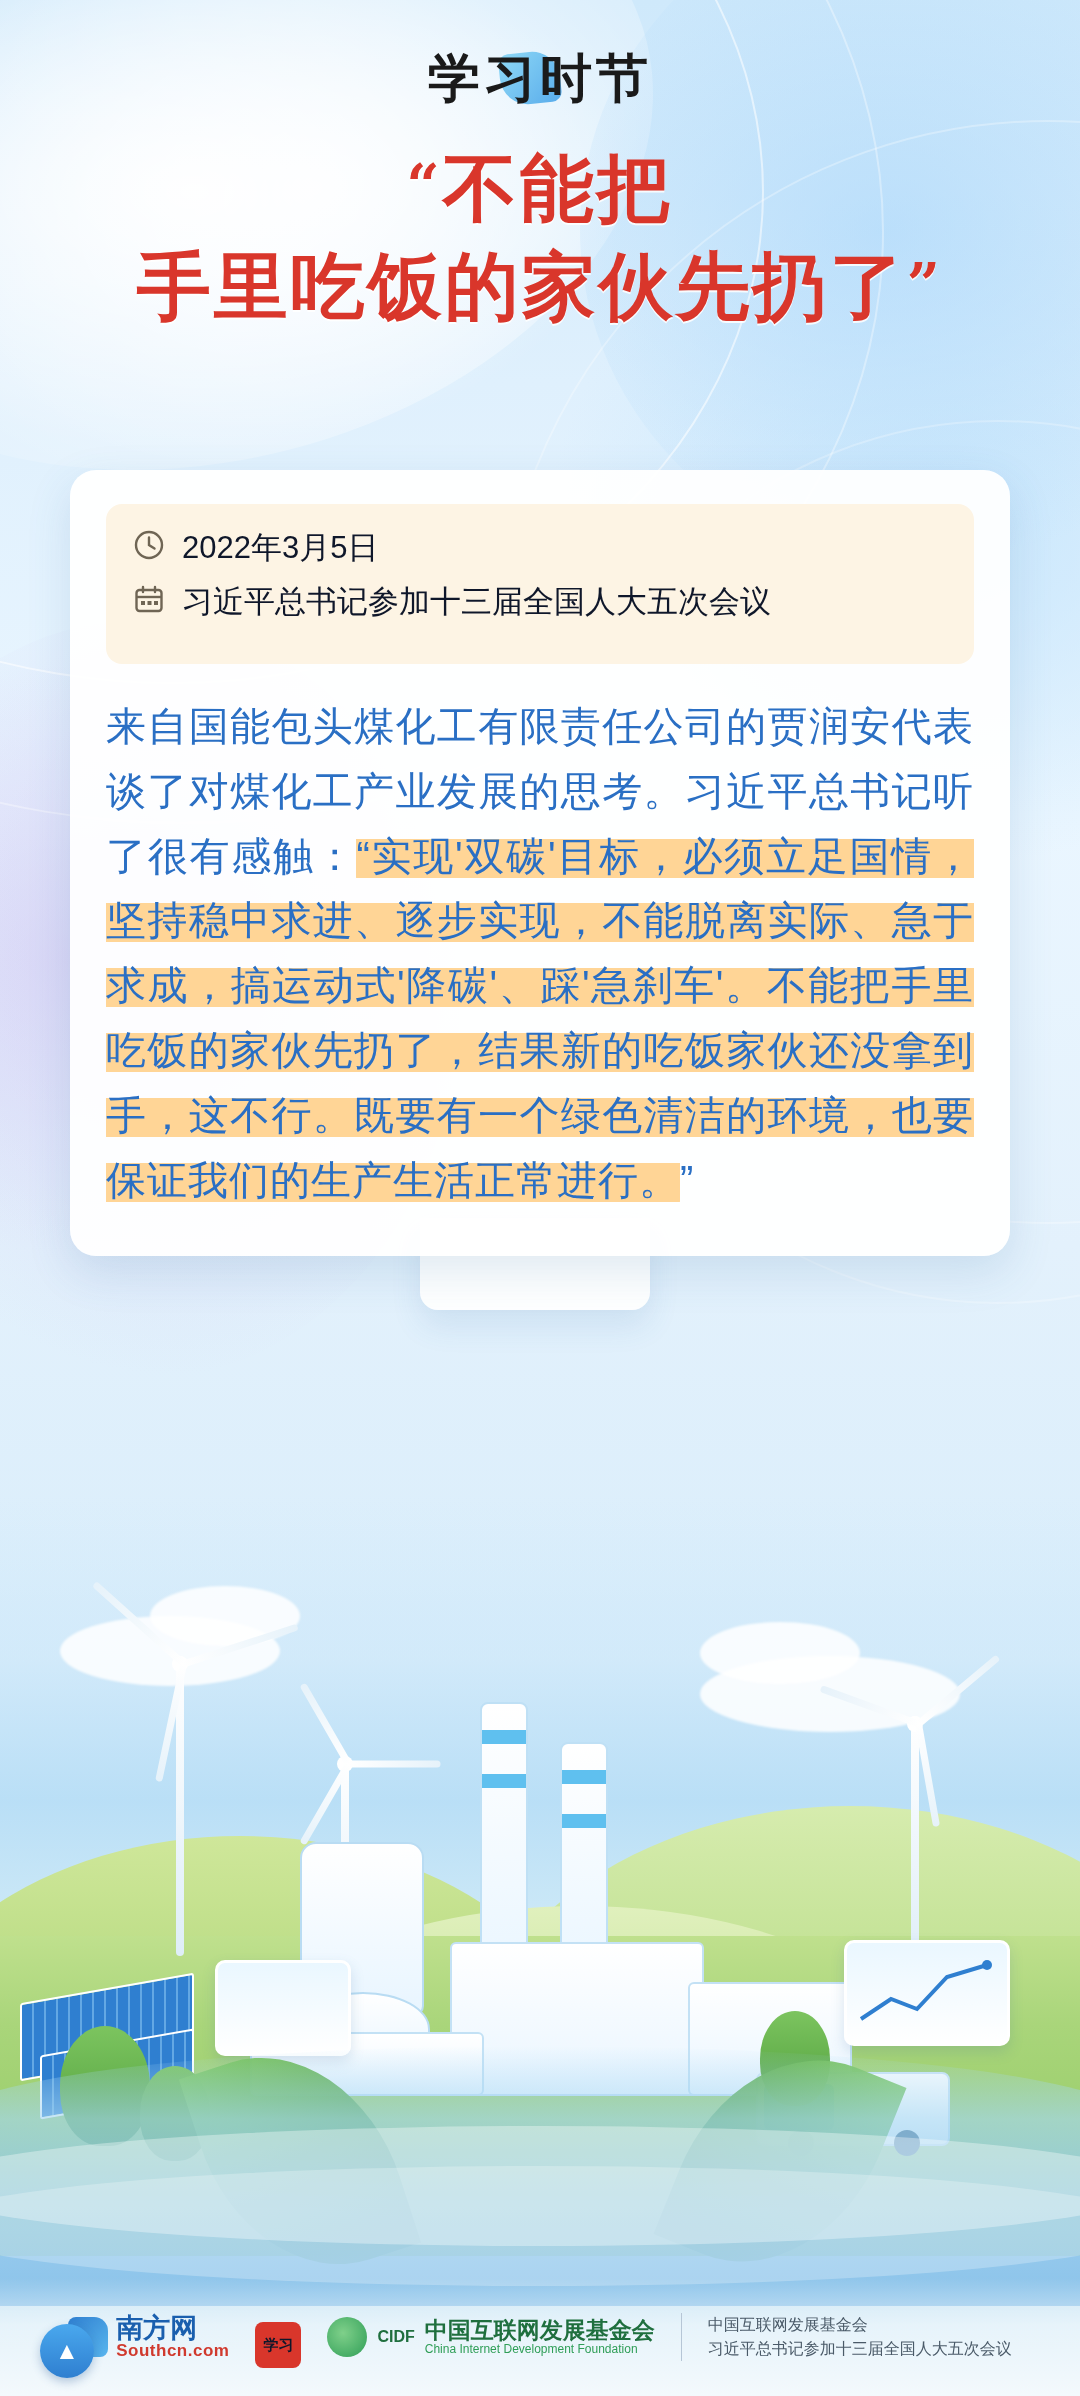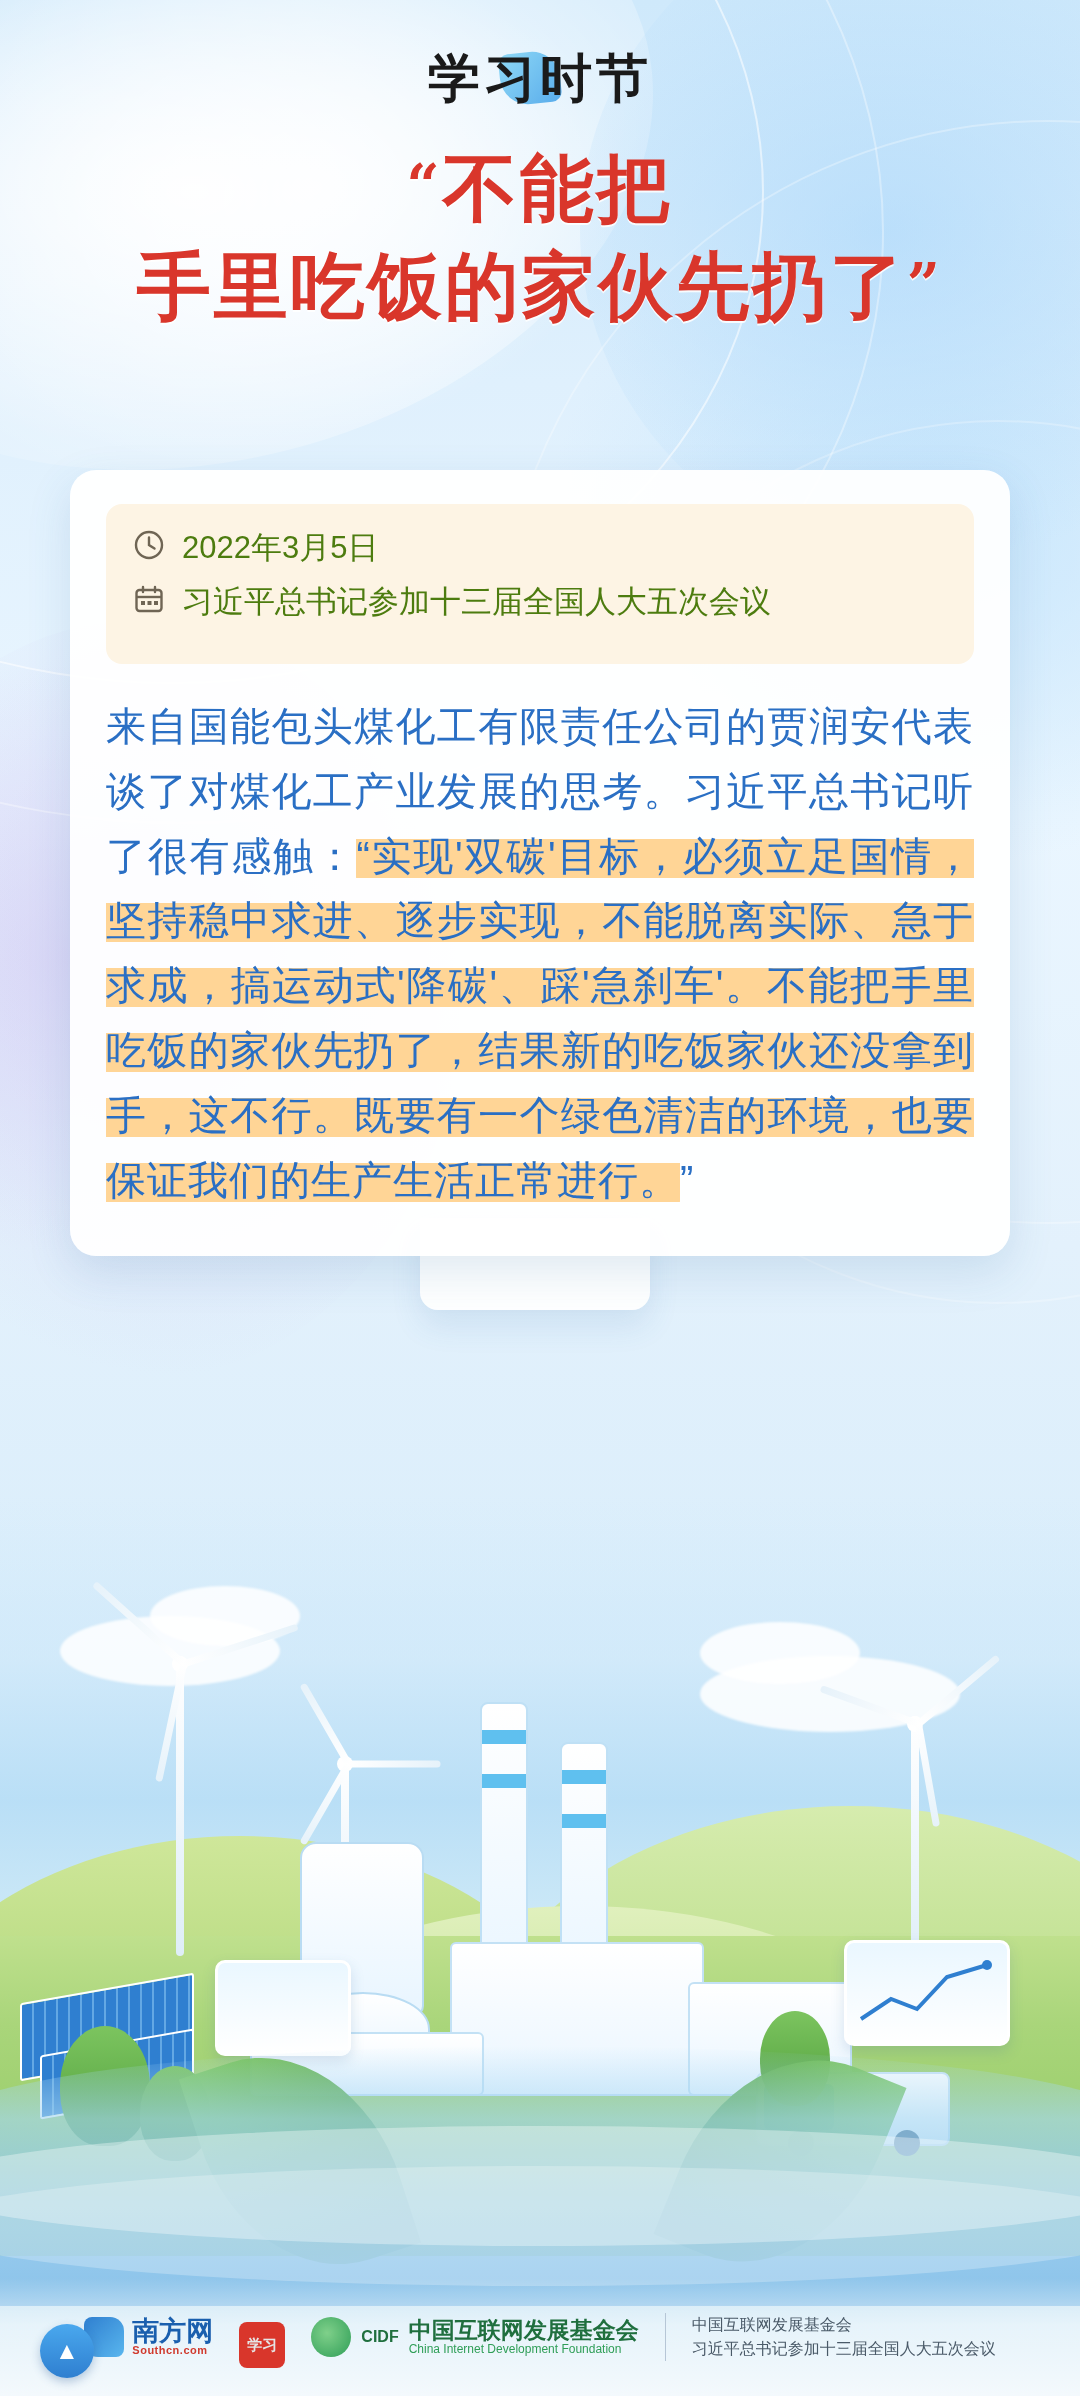--- a/index.html
+++ b/index.html
@@ -144,21 +144,21 @@
   }
   .meta-row:last-child { margin-bottom: 16px; }
   .meta-icon {
     width: 34px;
     height: 34px;
     flex: 0 0 34px;
     margin-top: 2px;
   }
   .meta-text {
     font-size: 31px;
-    color: #4d7c0f;
+    color: #0f172a;
     line-height: 1.42;
     font-family: "Liberation Sans", sans-serif;
     text-align: center;
   }
   .meta-text .sub { display: block; }
 
   .body {
     margin-top: 30px;
     font-size: 40px;
     line-height: 1.62;
@@ -311,26 +311,26 @@
     background: linear-gradient(180deg, rgba(255,255,255,0.0) 0%, rgba(255,255,255,0.55) 40%, rgba(255,255,255,0.8) 100%);
   }
   .logo-nf { display: flex; align-items: center; gap: 8px; }
   .nf-mark {
     width: 40px; height: 40px;
     background: linear-gradient(135deg,#2f7fd0,#59b6ee);
     border-radius: 8px 14px 8px 14px;
   }
   .nf-text { line-height: 1.05; }
   .nf-cn { font-size: 27px; font-weight: bold; color: #1a5fae; font-family: "DejaVu Serif", serif; }
-  .nf-en { font-size: 11px; color: #d03a2e; font-weight: bold; letter-spacing: 0.5px; }
+  .nf-en { font-size: 17px; color: #d03a2e; font-weight: bold; letter-spacing: 0.5px; }
   .logo-xx {
     width: 46px; height: 46px;
     background: #d9362b;
     border-radius: 8px;
-    color: #e5e5e5;
+    color: #0f172a;
     font-size: 15px;
     font-weight: bold;
     display: flex; align-items: center; justify-content: center;
     line-height: 1.05;
     text-align: center;
     font-family: "Liberation Sans", sans-serif;
     margin-top: 16px;
   }
   .divider-v { width: 1px; height: 48px; background: #b6c6d6; }
   .cidf { display: flex; align-items: center; gap: 10px; }

